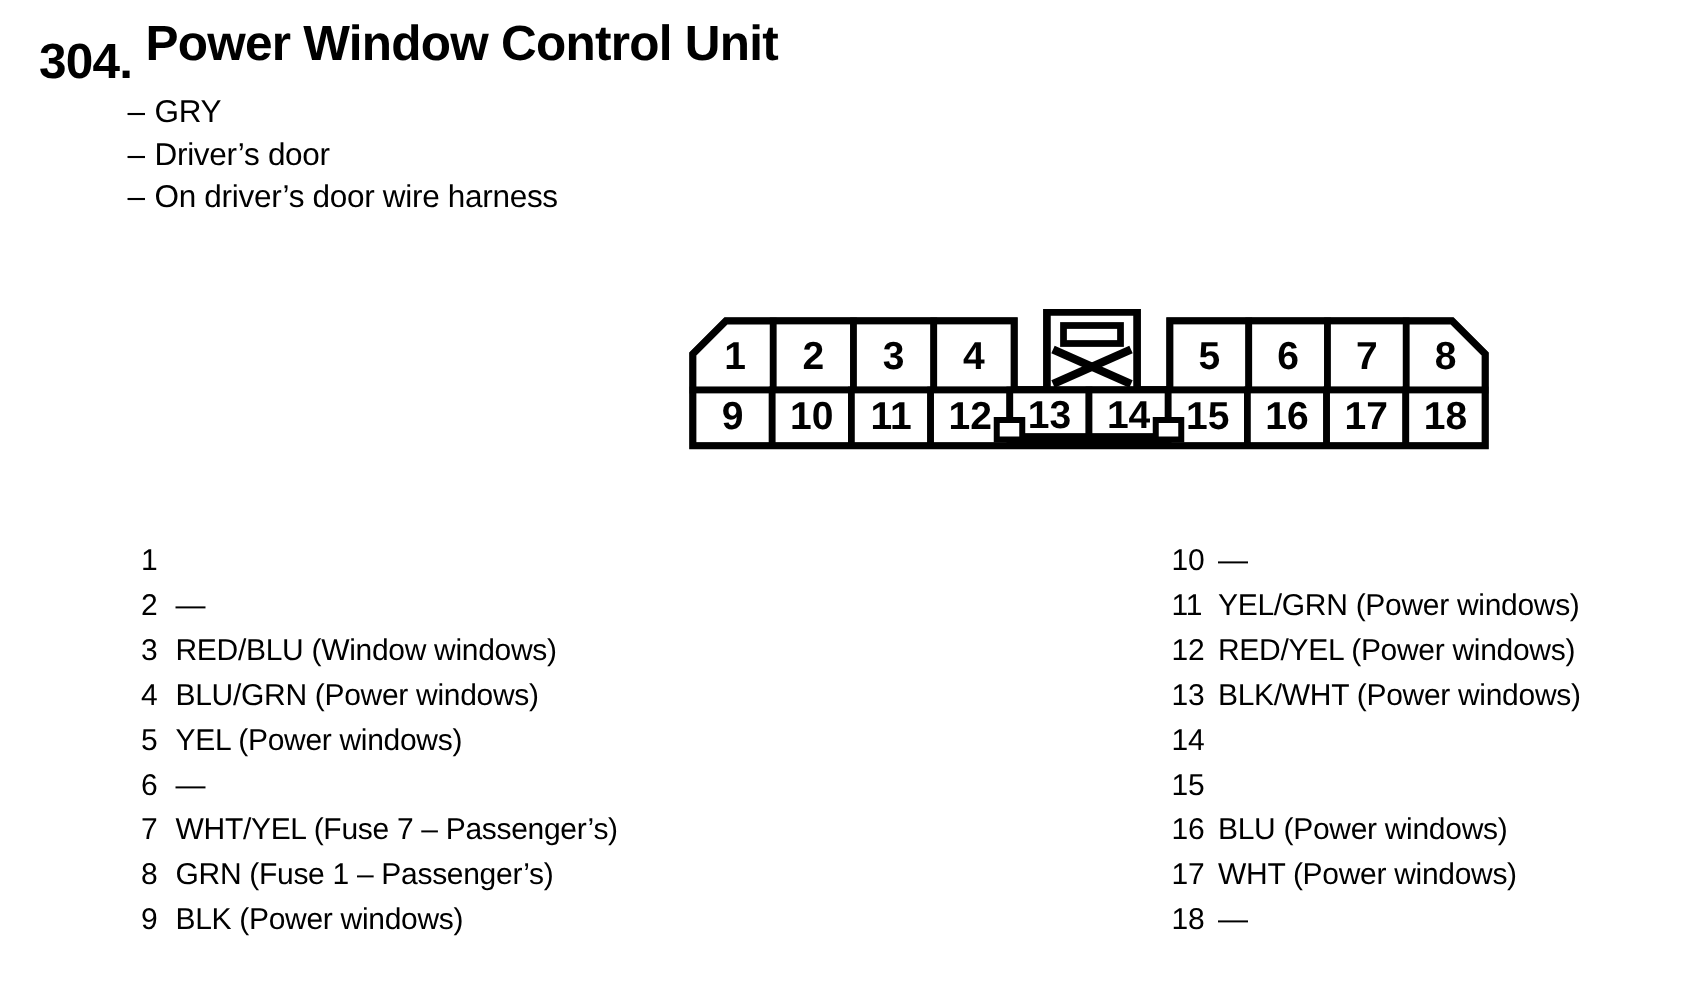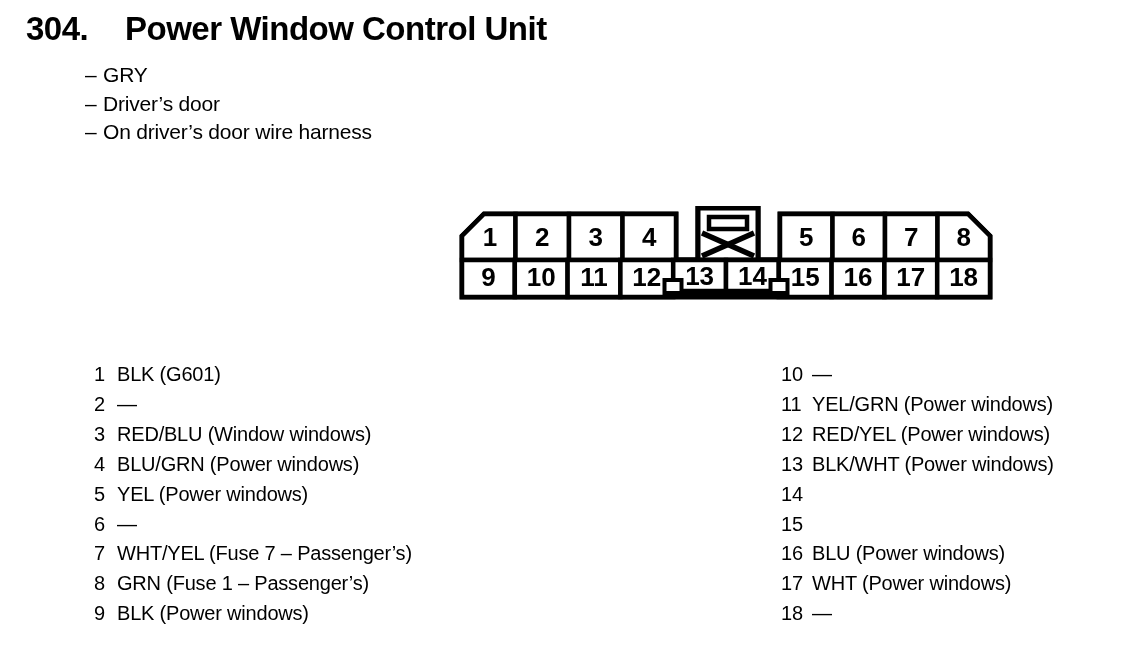--- a/index.html
+++ b/index.html
@@ -5,28 +5,27 @@
   html, body { margin: 0; padding: 0; }
   body {
     width: 1136px; height: 658px;
     background: #ffffff;
     color: #000000;
     font-family: "Liberation Sans", sans-serif;
     position: relative;
     overflow: hidden;
   }
   .hdr-num {
-    position: absolute; left: 26px; top: 10px;
+    position: absolute; left: 26px; top: 22px;
     font-size: 33px; font-weight: bold; letter-spacing: -0.5px;
   }
   .hdr-title {
     position: absolute; left: 97px; top: 10px;
     font-size: 33px; font-weight: bold; letter-spacing: -0.5px;
     white-space: nowrap;
-    margin-left: 28px;
   }
   .notes {
     position: absolute; left: 85px; top: 61px;
     font-size: 21px; line-height: 28.5px; letter-spacing: -0.2px;
   }
   .note-row { display: flex; }
   .note-bullet { width: 18px; flex: 0 0 18px; }
   .connector-wrap { position: absolute; left: 456px; top: 206px; }
   .pin-col {
     position: absolute; top: 360px;
@@ -123,21 +122,20 @@
     <text x="349.2" y="80">15</text>
     <text x="402" y="80">16</text>
     <text x="454.8" y="80">17</text>
     <text x="507.6" y="80">18</text>
   </svg>
 </div>
 
 <div class="pin-col pin-col-left">
   <div class="pin-row">
       <span class="pin-num">1</span>
-      <span class="pin-desc">BLK (G601)</span>
     </div>
   <div class="pin-row">
       <span class="pin-num">2</span>
       <span class="pin-desc">—</span>
     </div>
   <div class="pin-row">
       <span class="pin-num">3</span>
       <span class="pin-desc">RED/BLU (Window windows)</span>
     </div>
   <div class="pin-row">

